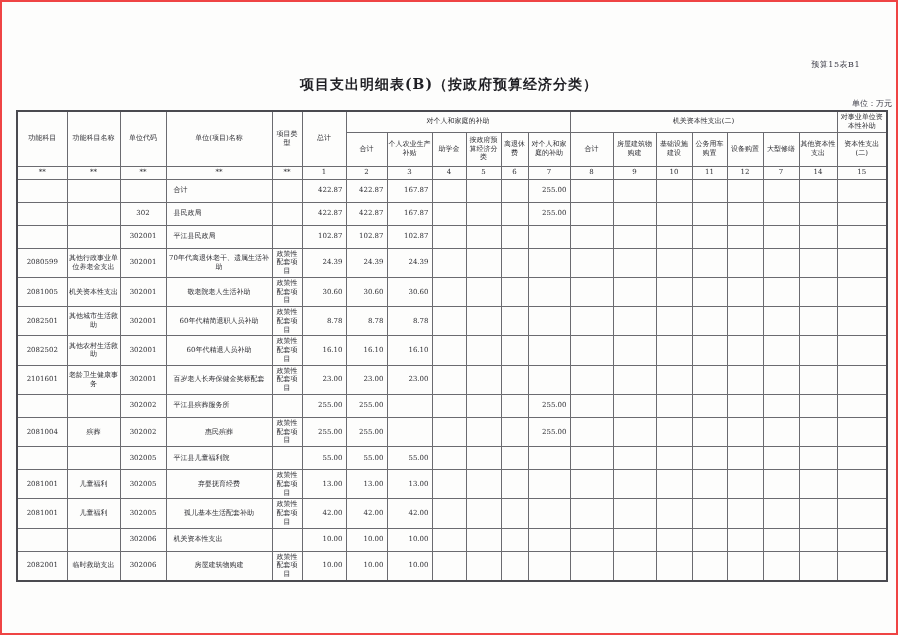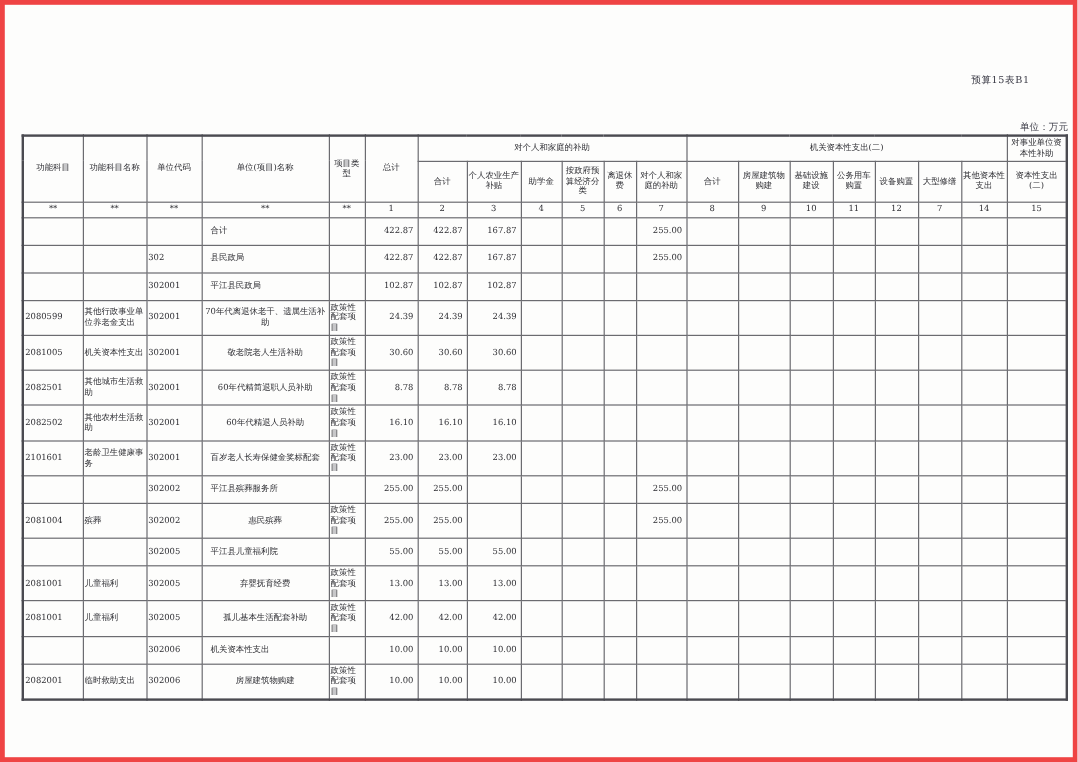--- a/index.html
+++ b/index.html
@@ -1,20 +1,20 @@
 <!DOCTYPE html>
 <html><head>
 <meta charset="utf-8">
 <style>
   html,body{margin:0;padding:0;background:#e8e8e8;}
   .page{
     position:relative;
     width:898px;height:635px;
     background:#fdfdfc;
-    border:4px solid #ef4444;
+    border:2px solid #ef4444;
     box-sizing:border-box;
     font-family:"DejaVu Serif","Liberation Serif",serif;
     color:#2e2e33;
     overflow:hidden;
   }
   .doc-code{
     position:absolute;top:57px;right:36px;
     font-size:8px;color:#3a3a45;letter-spacing:0.5px;
   }
   .doc-title{
@@ -42,33 +42,34 @@
     box-sizing:border-box;
   }
   table.budget{border:2px solid #4a4a50;}
   thead tr.h-group th{height:20px;}
   thead tr.h-sub th{height:34px;text-align:center;vertical-align:middle;}
   thead tr.h-idx th{height:13px;text-align:center;}
   thead th{text-align:center;vertical-align:middle;background:#fdfdfc;}
   tbody tr{height:23px;}
   tbody td{vertical-align:middle;background:#fdfdfc;}
   
-  tbody td.c0,tbody td.c1,tbody td.c2,tbody td.c4{text-align:left;}
+  tbody td.c0,tbody td.c1,tbody td.c2,tbody td.c4{text-align:center;}
   tbody td.c5,tbody td.c6,tbody td.c7,tbody td.c8,tbody td.c9,tbody td.c10,
   tbody td.c11,tbody td.c12,tbody td.c13,tbody td.c14,tbody td.c15,
   tbody td.c16,tbody td.c17,tbody td.c18,tbody td.c19{text-align:right;padding-right:3px;}
   tr.unit td.c3{text-align:left;padding-left:7px;}
   tr.project td.c3{text-align:center;}
 </style>
 </head>
 <body>
 
 <div class="page">
 
   <div class="doc-code">预算15表B1</div>
+  <div class="doc-title">项目支出明细表(B)（按政府预算经济分类）</div>
   <div class="unit-note">单位：万元</div>
 
   <table class="budget">
     <colgroup>
       <col style="width:50px">
         <col style="width:53px">
         <col style="width:46px">
       <col style="width:106px">
         <col style="width:30px">
         <col style="width:44px">

